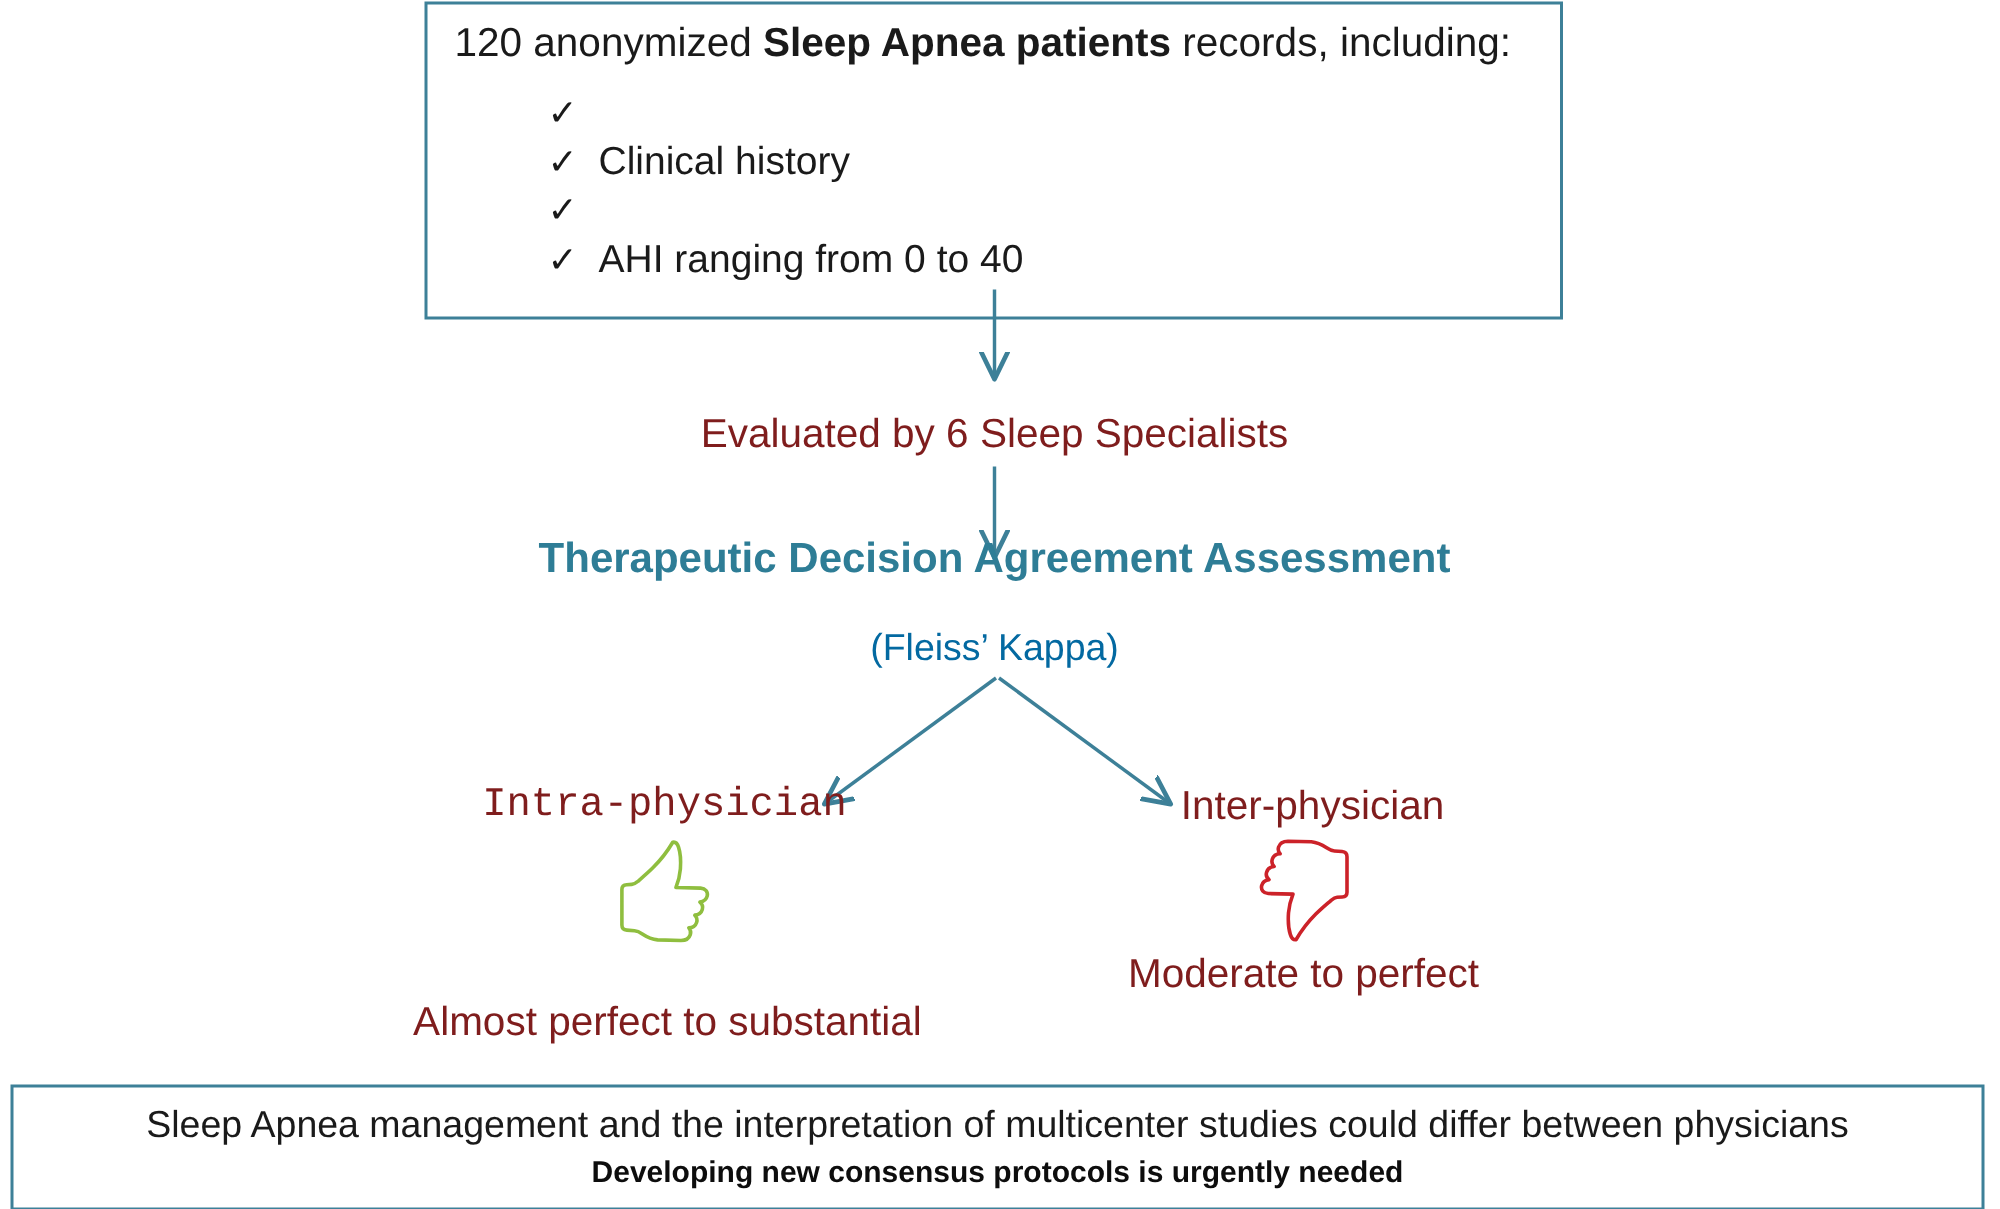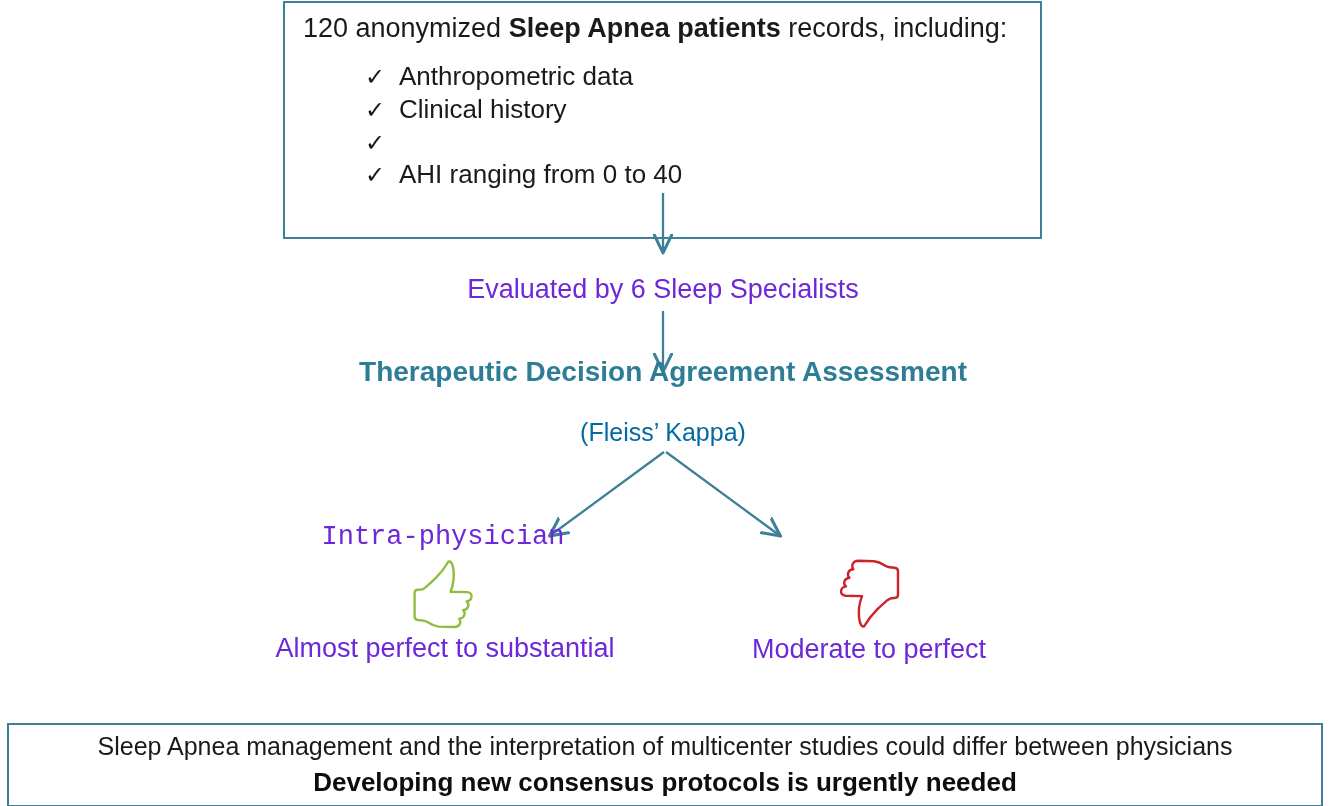--- a/index.html
+++ b/index.html
@@ -23,21 +23,21 @@
   .bordered-box {
     position: absolute;
     box-sizing: border-box;
     border: 2px solid #3d8098;
     background: #ffffff;
   }
   #top-box {
     left: 283px;
     top: 1px;
     width: 759px;
-    height: 238px;
+    height: 212px;
     padding: 8px 16px 0 18px;
   }
   #bottom-box {
     left: 7px;
     top: 723px;
     width: 1316px;
     height: 84px;
     padding: 0;
   }
 
@@ -67,21 +67,21 @@
     display: inline-block;
     width: 34px;
     flex: 0 0 34px;
     font-size: 24px;
     color: #1a1a1a;
   }
 
   .free-label {
     position: absolute;
     font-size: 27px;
-    color: #6d28d9;
+    color: #7f1d1d;
     white-space: nowrap;
     text-align: center;
     transform: translateX(-50%);
   }
 
   #assessment-title {
     position: absolute;
     left: 663px;
     top: 356px;
     transform: translateX(-50%);
@@ -96,21 +96,21 @@
     top: 418px;
     transform: translateX(-50%);
     font-size: 25px;
     color: #0369a1;
     white-space: nowrap;
   }
 
   #eval-label { left: 663px; top: 274px; }
   #intra-label { left: 443px; top: 522px; font-family: Liberation Mono, monospace; }
   #inter-label { left: 875px; top: 522px; }
-  #intra-result { left: 445px; top: 633px; }
+  #intra-result { left: 445px; top: 666px; }
   #inter-result { left: 869px; top: 634px; }
 
   
   #arrow-layer {
     position: absolute;
     left: 0;
     top: 0;
     width: 1333px;
     height: 806px;
     pointer-events: none;
@@ -132,41 +132,40 @@
     align-items: center;
     justify-content: center;
   }
   #bottom-line-1 {
     font-size: 25px;
     color: #1a1a1a;
     line-height: 1.28;
     white-space: nowrap;
   }
   #bottom-line-2 {
-    font-size: 26px;
+    font-size: 20px;
     font-weight: bold;
     color: #0d0d0d;
     line-height: 1.28;
     margin-top: 4px;
     white-space: nowrap;
   }
 </style>
 </head>
 <body>
 
 <div id="canvas">
 
   <div id="top-box" class="bordered-box">
     <div class="headline">
       <span>120 anonymized </span><b>Sleep Apnea patients</b><span> records, including:</span>
     </div>
     <ul class="bullet-list">
       <li>
         <span class="check-mark">✓</span>
-        <span>Anthropometric data</span>
       </li>
       <li>
         <span class="check-mark">✓</span>
         <span>Clinical history</span>
       </li>
       <li>
         <span class="check-mark">✓</span>
       </li>
       <li>
         <span class="check-mark">✓</span>
@@ -190,20 +189,21 @@
 
     <line x1="666" y1="452" x2="779" y2="535" stroke="#3d8098" stroke-width="2.3" marker-end="url(#arrowhead)"></line>
   </svg>
 
   <div id="eval-label" class="free-label">Evaluated by 6 Sleep Specialists</div>
 
   <div id="assessment-title">Therapeutic Decision Agreement Assessment</div>
   <div id="assessment-sub">(Fleiss’ Kappa)</div>
 
   <div id="intra-label" class="free-label">Intra-physician</div>
+  <div id="inter-label" class="free-label">Inter-physician</div>
 
   <div id="thumb-up-icon" class="thumb-icon">
     <svg width="66" height="72" viewBox="0 0 66 72">
       <path d="M36.5 3.5 C33.0 9.5 28.8 15.0 23.4 20.4
                C19.4 24.4 15.9 27.3 13.2 29.6
                C11.6 30.9 10.6 31.5 9.2 31.6
                L5.8 31.8 C3.8 31.9 2.6 33.1 2.6 35.0
                L2.6 58.6 C2.6 60.6 3.9 61.9 5.9 62.1
                L11.0 62.5 C13.0 62.7 14.4 63.4 16.2 64.6
                C19.4 66.7 22.6 68.2 26.4 68.6

